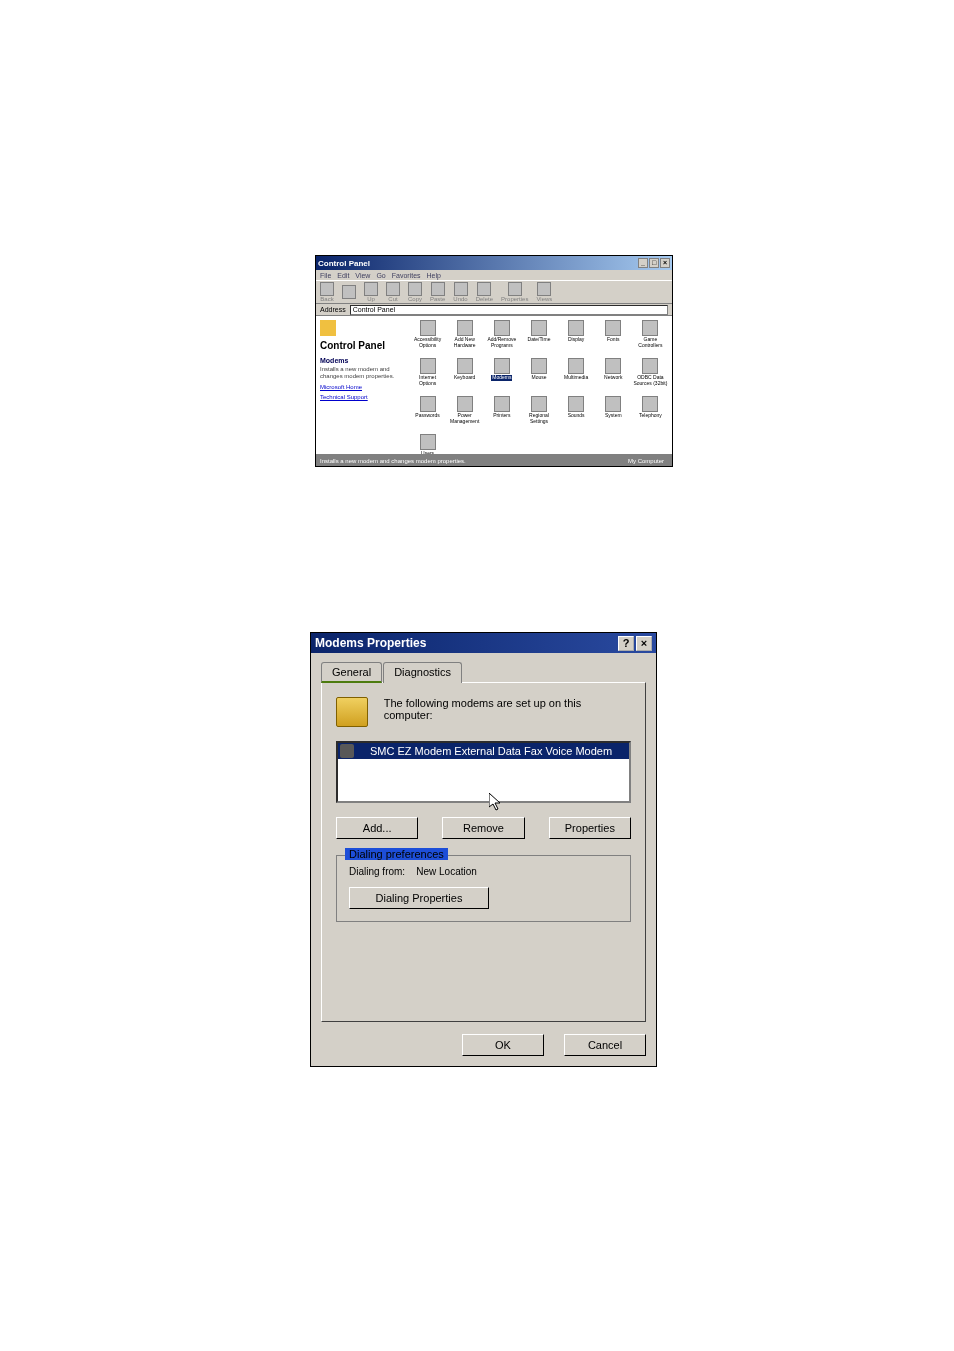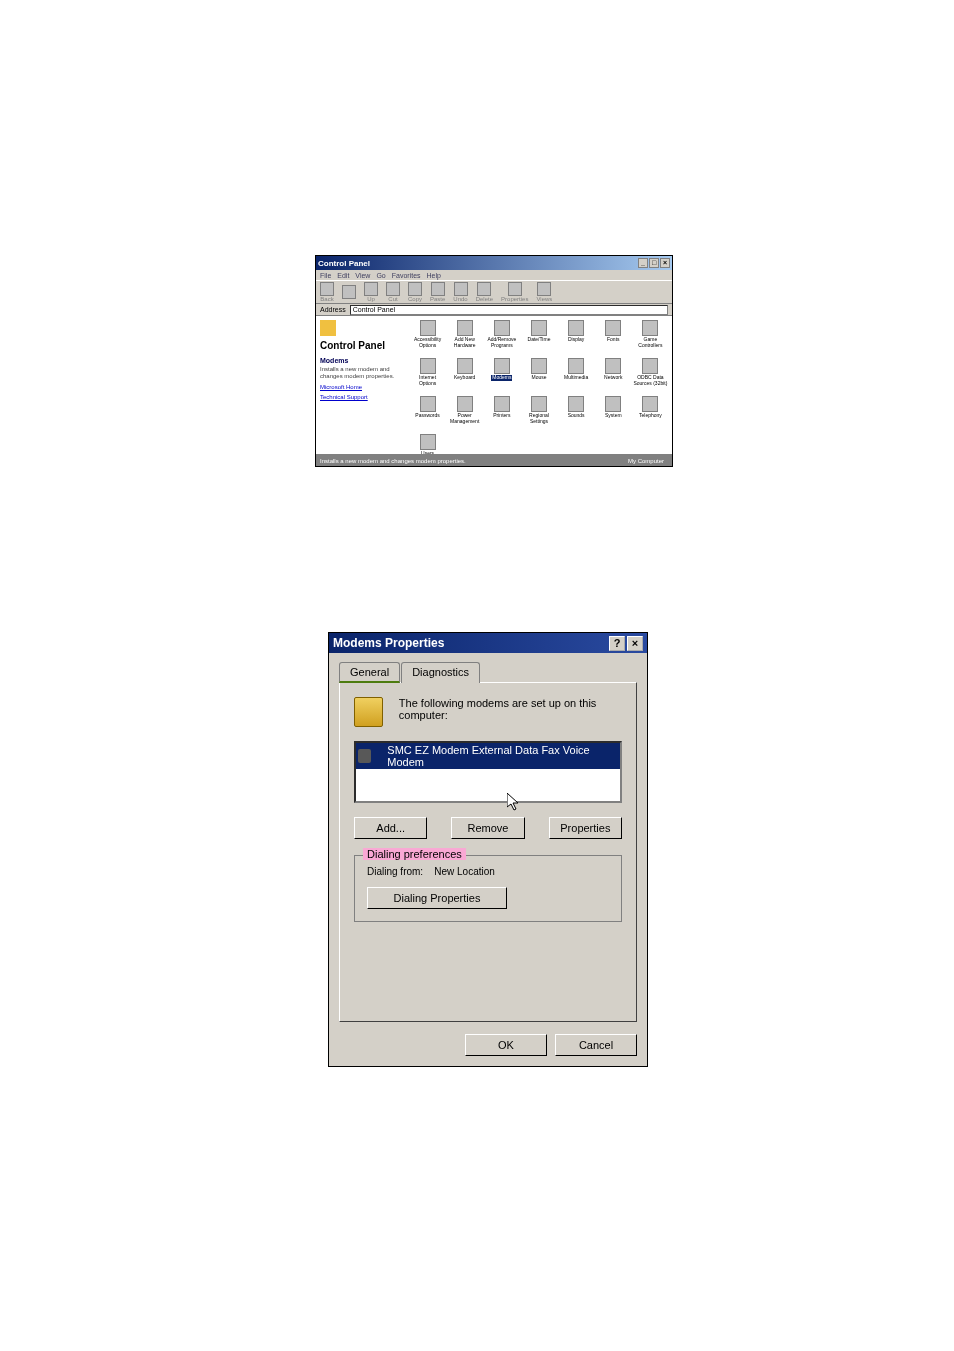--- a/index.html
+++ b/index.html
@@ -182,23 +182,23 @@
     padding: 0 4px;
     color: #fff;
     background: #808080;
   }
   .cp-status .seg { flex: 1; }
   .cp-status .seg2 { text-align: right; padding-right: 4px; }
 
   
   .dlg {
     position: absolute;
-    left: 328px;
+    left: 310px;
     top: 632px;
-    width: 320px;
+    width: 347px;
     height: 435px;
     background: #d4d0c8;
     border: 1px solid #000;
     display: flex;
     flex-direction: column;
   }
   .dlg-titlebar {
     height: 20px;
     background: linear-gradient(to right, #0a246a, #2a4aa0);
     color: #fff;
@@ -315,30 +315,30 @@
     border-top-color: #808080;
     border-left-color: #808080;
     margin-top: 16px;
     padding: 10px 12px 12px 12px;
     position: relative;
   }
   .groupbox .legend {
     position: absolute;
     top: -8px;
     left: 8px;
-    background: #f9a8d4;
+    background: #1d4ed8;
     padding: 0 4px;
     font-size: 11px;
   }
   .groupbox .row { margin-bottom: 10px; font-size: 10px; }
   .groupbox .center { display: flex; justify-content: flex-start; }
   .dlg-footer {
     display: flex;
     justify-content: flex-end;
-    gap: 8px;
+    gap: 20px;
     padding: 8px 10px 10px 10px;
   }
   .dlg-footer button.win { width: 82px; }
 
   .cursor {
     position: absolute;
     width: 0; height: 0;
   }
   .cursor svg { position: absolute; }
 </style>

